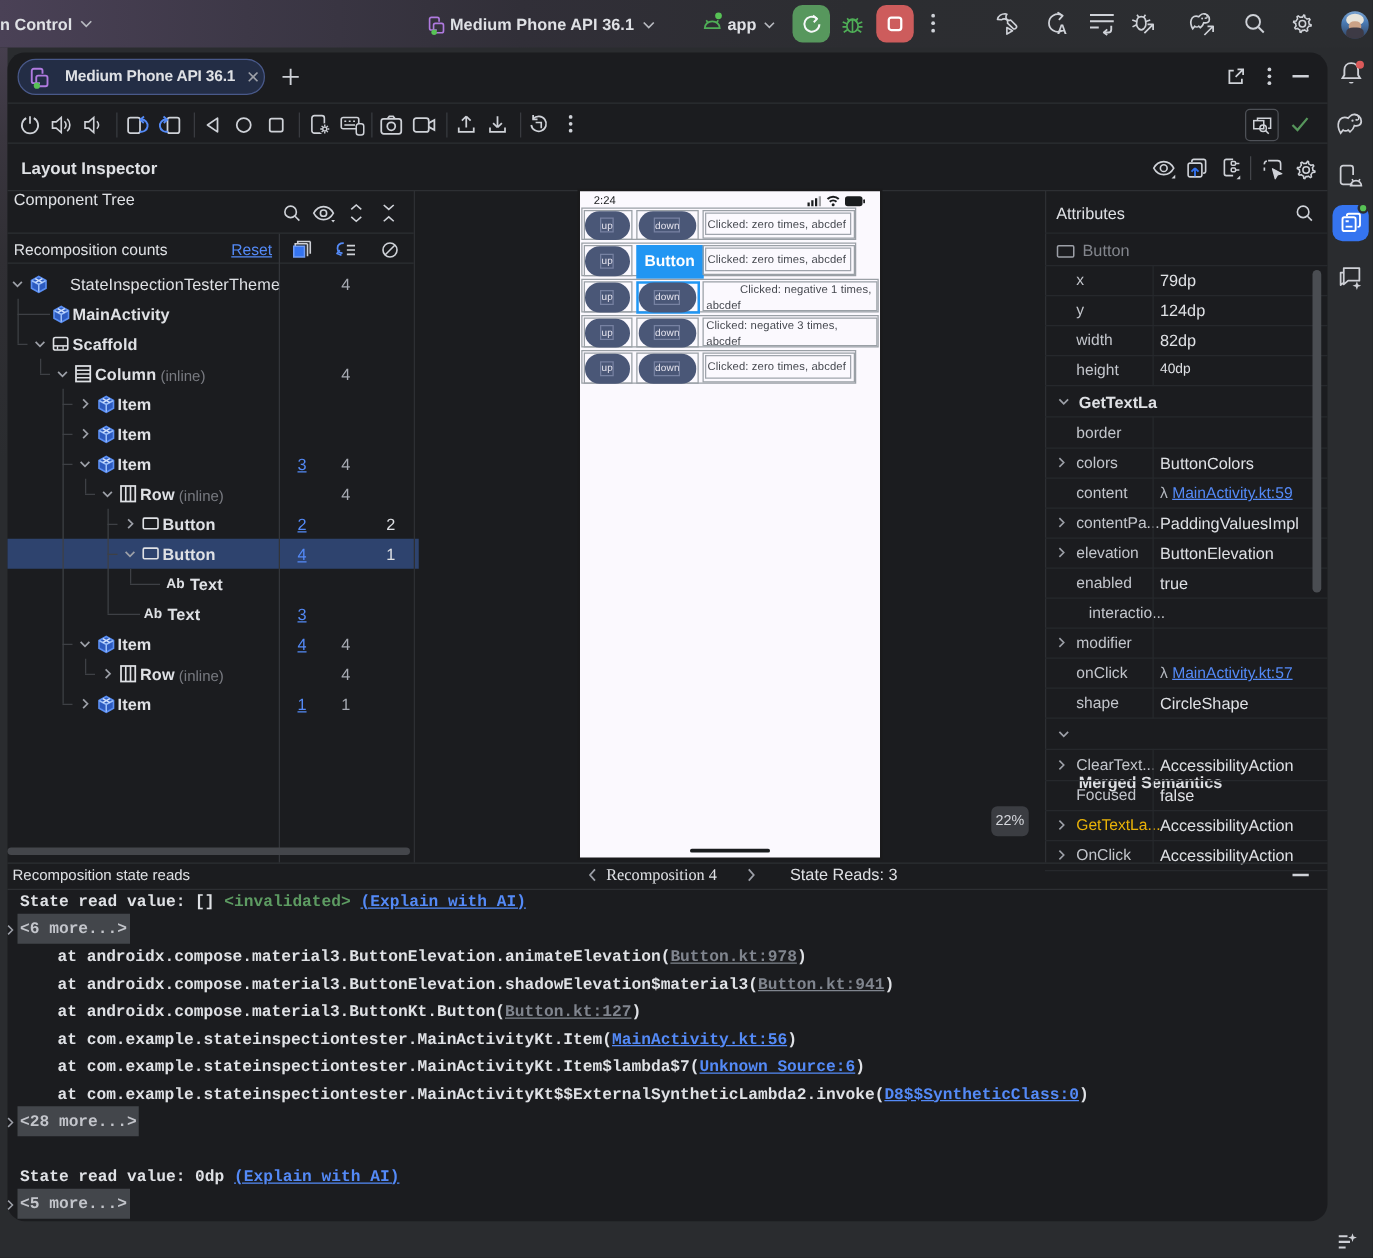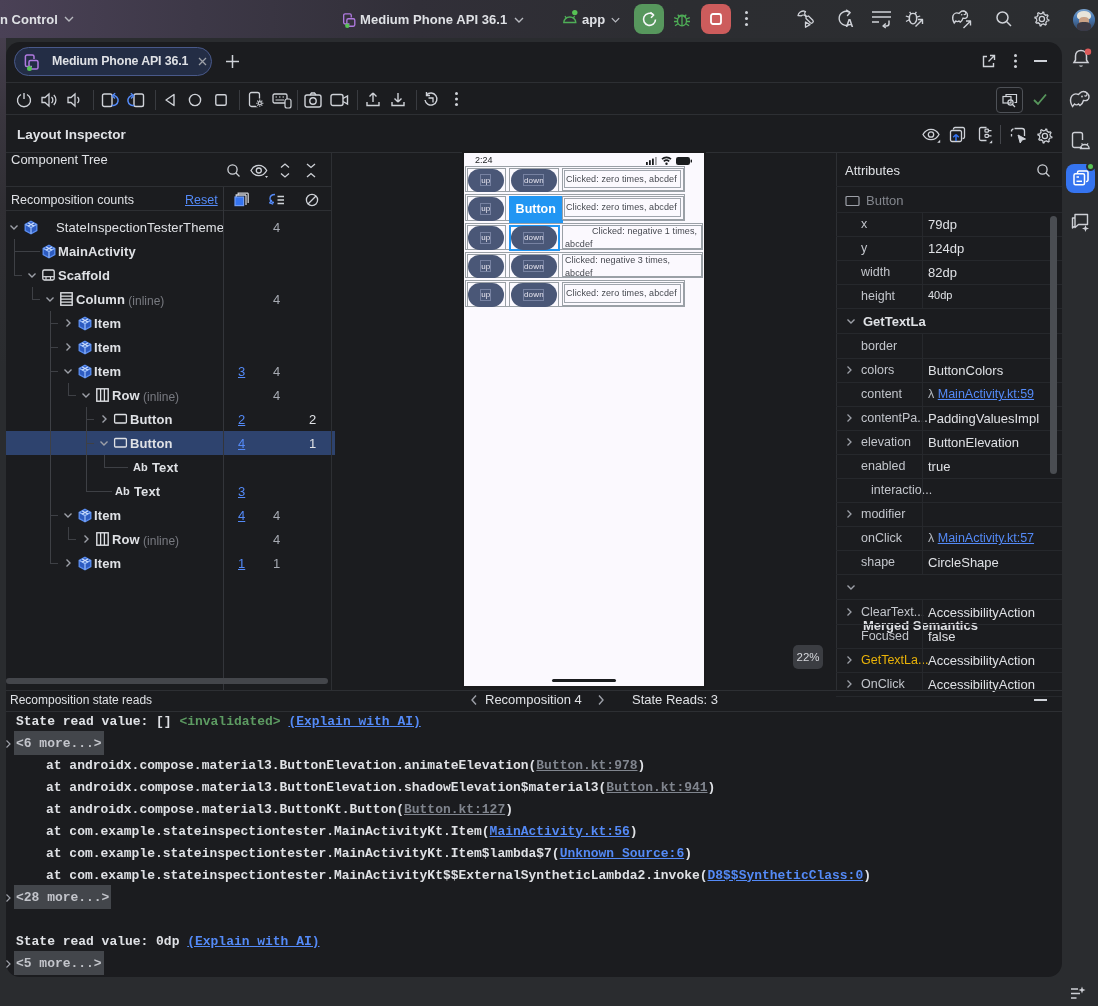--- a/index.html
+++ b/index.html
@@ -611,21 +611,21 @@
 <div class="vline" style="left:922px;top:599px;height:91px;background:#26282c;"></div>
 <div class="abs" style="left:1050px;top:216px;width:7px;height:258px;border-radius:3.5px;background:#4a4d52;"></div>
 </div>
 
 <div id="bottom">
 <div class="hline" style="left:6px;top:690px;width:1056px;"></div>
 <div class="txt" style="left:10px;top:694px;font-size:12px;color:#dfe1e5;">Recomposition state reads</div>
 <svg style="left:470px;top:694px;" width="8" height="12" viewBox="0 0 8 12">
       <path d="M6 1.5 L2 6 L6 10.5" stroke="#9da0a8" stroke-width="1.4" fill="none"></path>
     </svg>
-<div class="txt" style="left:485px;top:693px;font-size:13px;color:#dfe1e5;">Recomposition 4</div>
+<div class="txt" style="left:485px;top:693px;font-size:13px;color:#dfe1e5;font-family:Liberation Serif, serif;">Recomposition 4</div>
 <svg style="left:597px;top:694px;" width="8" height="12" viewBox="0 0 8 12">
       <path d="M2 1.5 L6 6 L2 10.5" stroke="#9da0a8" stroke-width="1.4" fill="none"></path>
     </svg>
 <div class="txt" style="left:632px;top:693px;font-size:13px;color:#dfe1e5;">State Reads: 3</div>
 <div class="abs" style="left:1034px;top:699px;width:13px;height:1.6px;background:#cfd2d8;"></div>
 <div class="hline" style="left:6px;top:711px;width:1056px;"></div>
 <div class="txt mono" style="left:16px;top:715.5px;color:#dfe1e5;">State read value: [] <span style="color:#5d9b62;">&lt;invalidated&gt;</span> <span style="color:#548af7;text-decoration:underline;">(Explain with AI)</span></div>
 <svg style="left:5px;top:739px;" width="7" height="10" viewBox="0 0 7 10">
       <path d="M1.5 1.5 L5 5 L1.5 8.5" stroke="#9da0a8" stroke-width="1.2" fill="none"></path>
     </svg>

